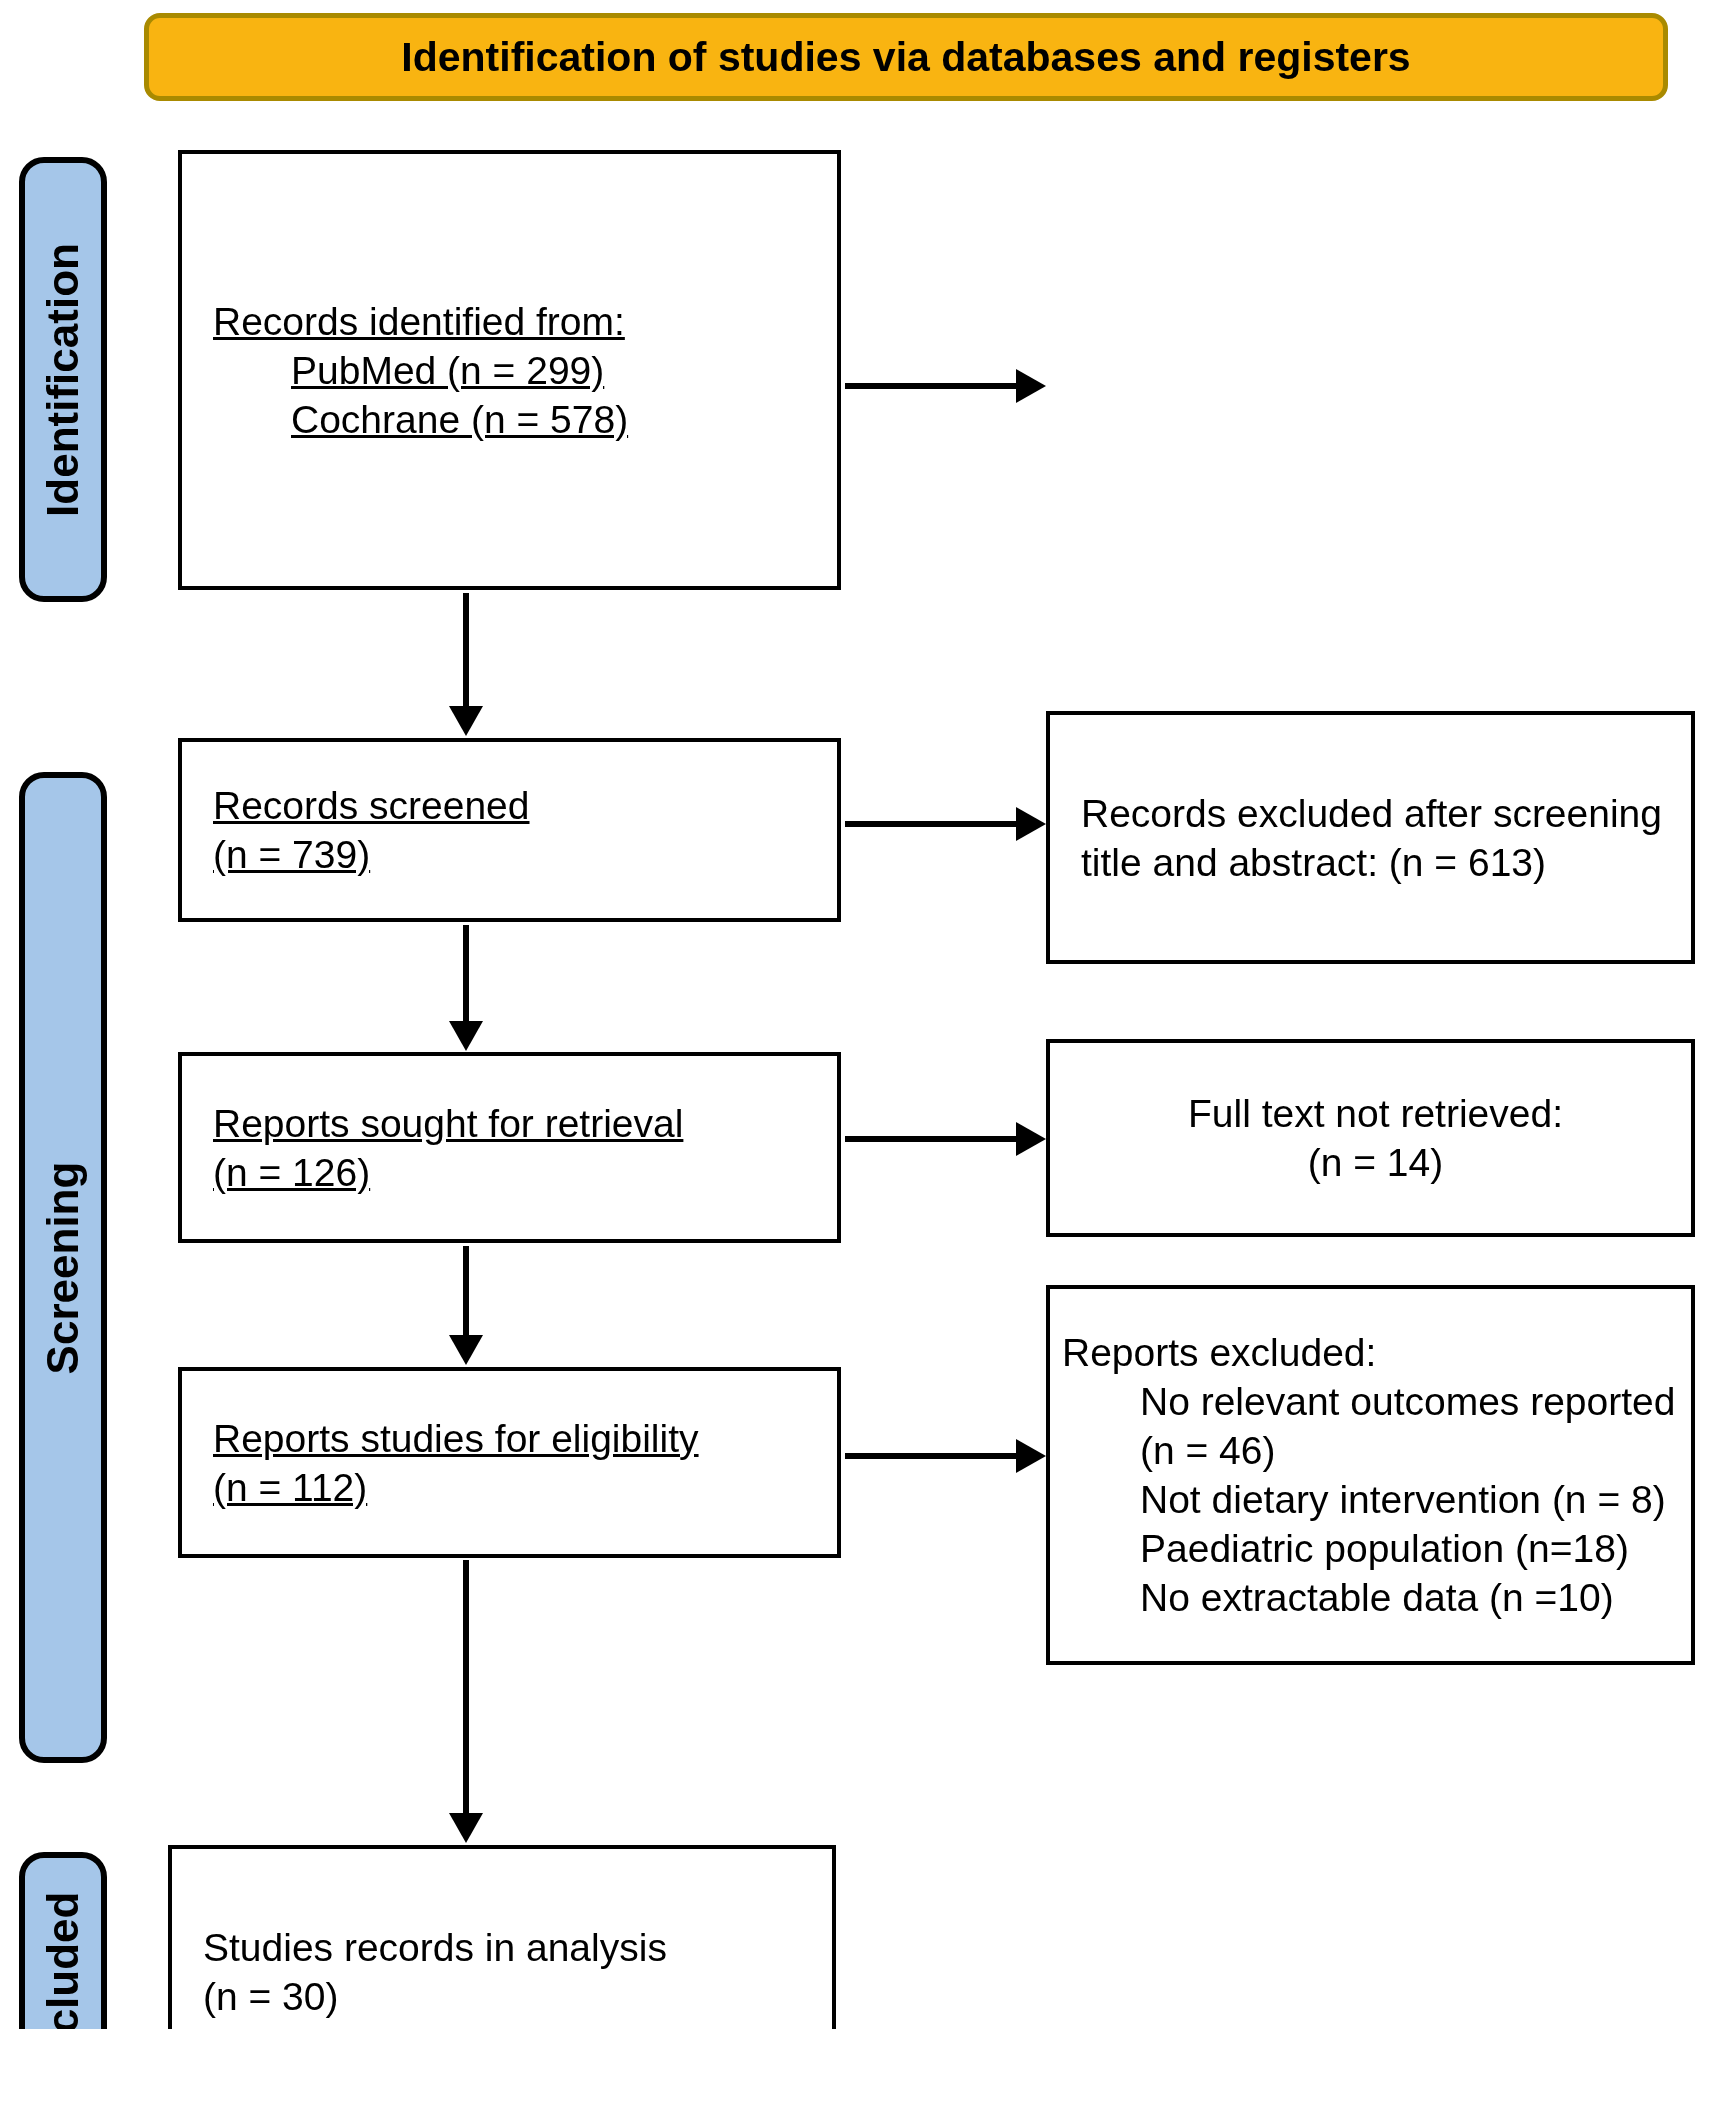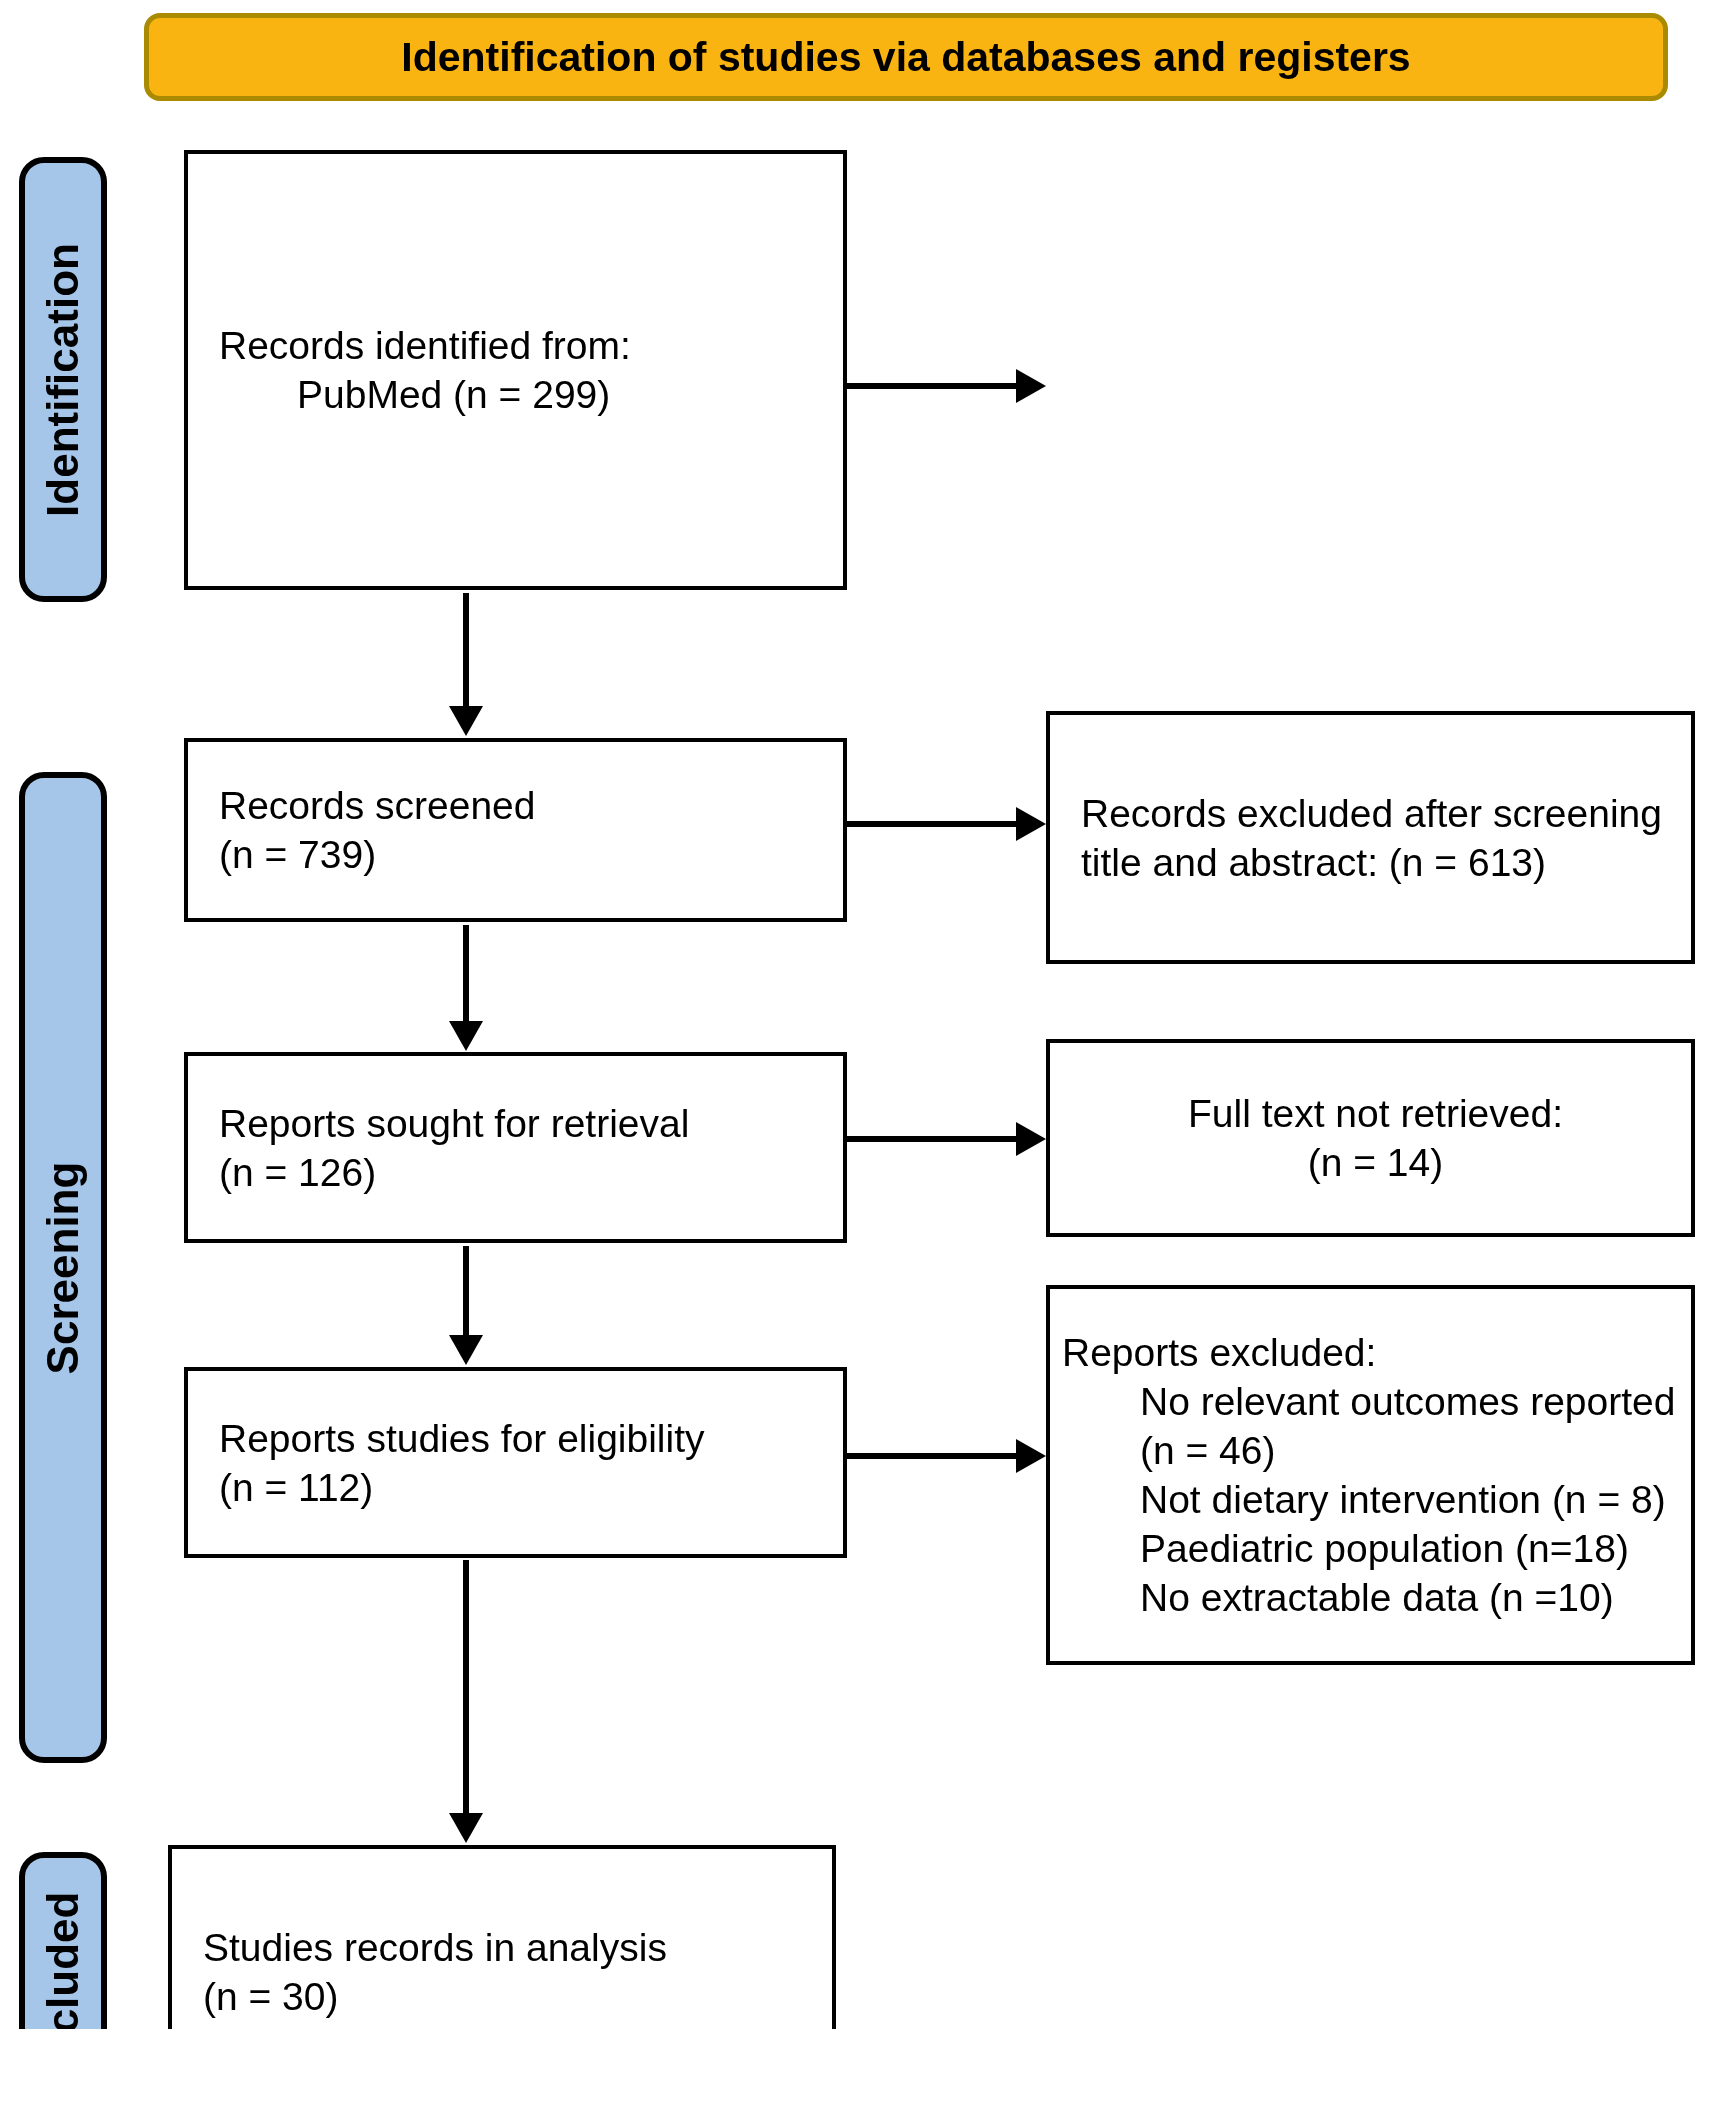--- a/index.html
+++ b/index.html
@@ -50,21 +50,21 @@
 
   
   .box{
     position:absolute;
     background:var(--bg);
     border:4.8px solid var(--ink);
     display:flex;flex-direction:column;justify-content:center;
     padding:16px 21px 16px 31px;
     font-size:39px;line-height:49px;
   }
-  .col-left{left:184px;width:663px;}
+  .col-left{left:178px;width:663px;text-decoration:underline;}
   .col-right{left:1046px;width:649px;}
   .box-records-identified{top:150px;height:440px;}
   .box-records-removed{top:157px;height:431px;}
   .box-records-screened{top:738px;height:184px;}
   .box-records-excluded{top:711px;height:253px;justify-content:center;}
   .box-reports-sought{top:1052px;height:191px;}
   .box-fulltext-not-retrieved{top:1039px;height:198px;align-items:center;}
   .box-reports-assessed{top:1367px;height:191px;}
   .box-reports-excluded{top:1285px;height:380px;padding-left:12px;}
   .box-studies-included{left:168px;width:668px;top:1845px;height:253px;}
@@ -115,20 +115,21 @@
   <div class="stage stage-screening">
     <span class="vtext">Screening</span>
   </div>
   <div class="stage stage-included">
     <span class="vtext">Included</span>
   </div>
 
   <div class="box col-left box-records-identified">
     <div class="line">Records identified from:</div>
     <div class="line indent">PubMed (n = 299)</div>
+    <div class="line indent">Cochrane (n = 578)</div>
   </div>
 
 
   <div class="box col-left box-records-screened">
     <div class="line">Records screened</div>
     <div class="line">(n = 739)</div>
   </div>
 
   <div class="box col-right box-records-excluded">
     <div class="line">Records excluded after screening</div>

